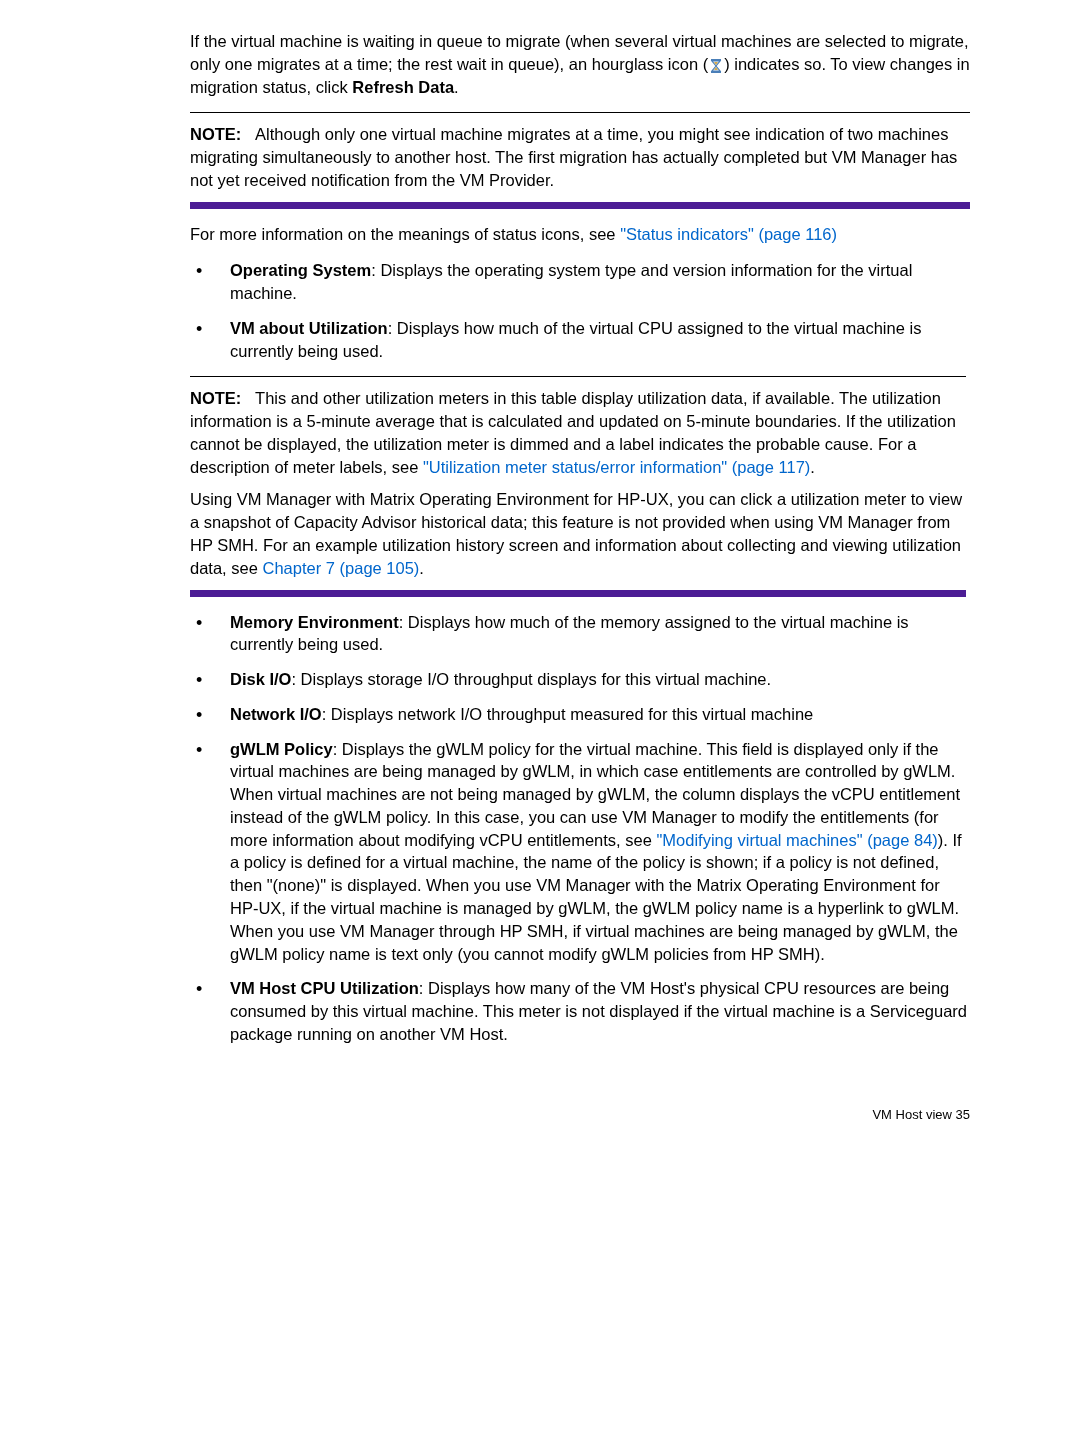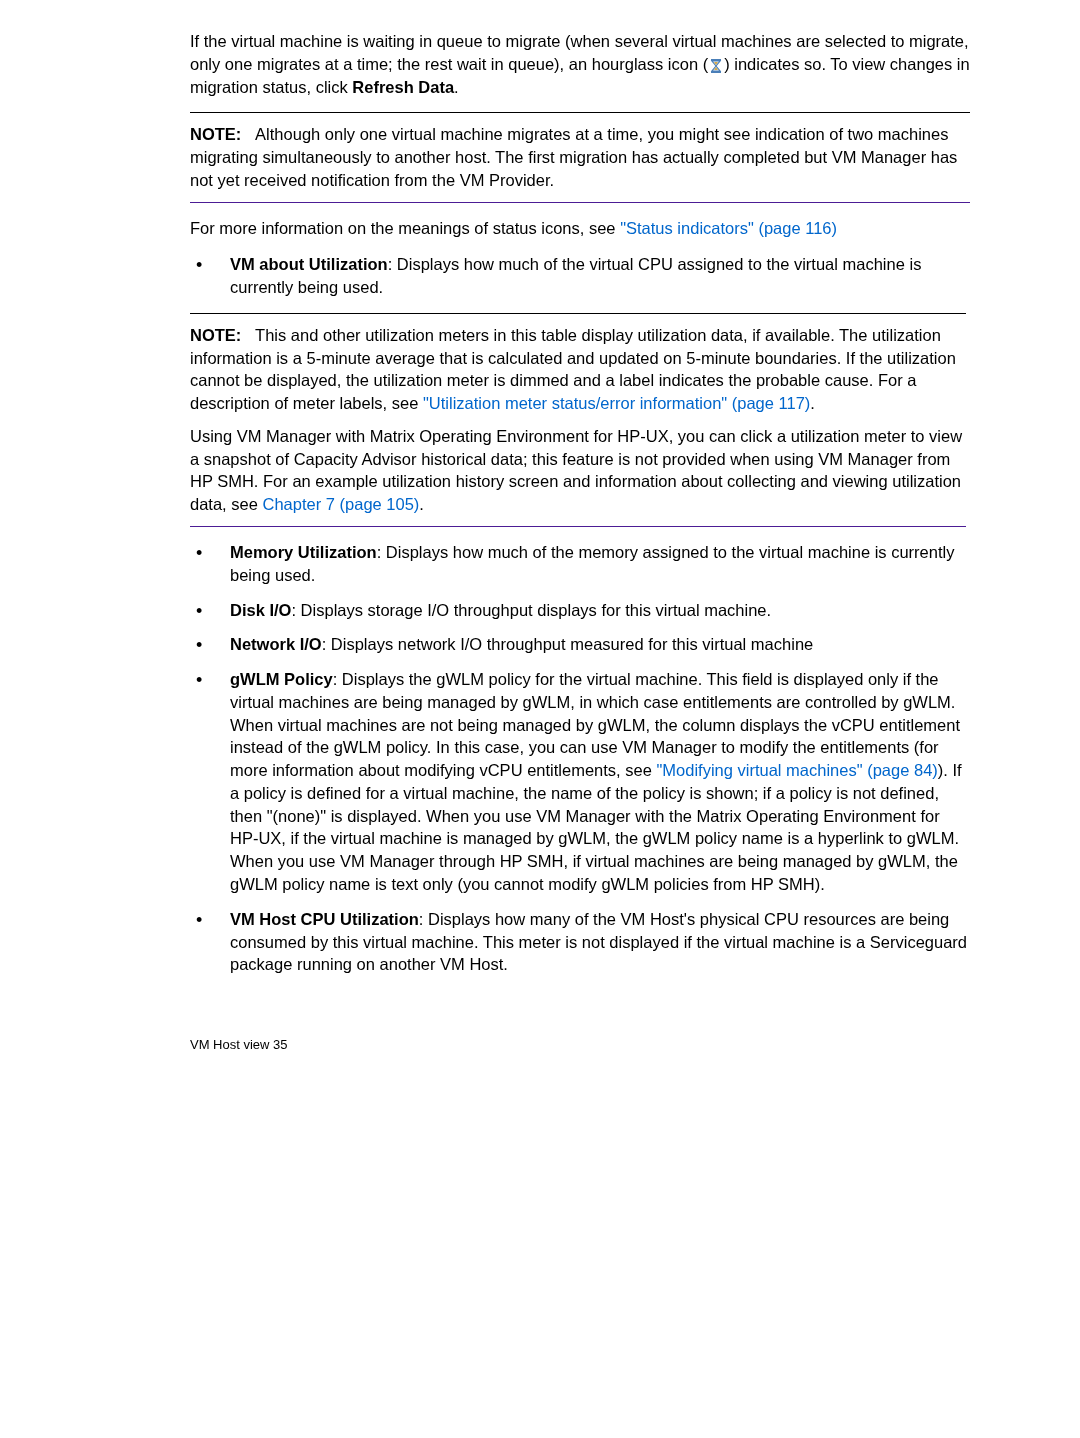--- a/index.html
+++ b/index.html
@@ -13,21 +13,21 @@
   .page {
     padding: 30px 110px 40px 190px;
     font-size: 16.5px;
     line-height: 1.38;
   }
   .para {
     margin: 0 0 10px 0;
   }
   .note-block {
     border-top: 1px solid #000;
-    border-bottom: 1px solid #4c1d95;
+    border-bottom: 7px solid #4c1d95;
     padding: 10px 0;
     margin: 14px 0;
   }
   .note-label {
     font-weight: bold;
   }
   ul.bullets {
     list-style: none;
     padding: 0;
     margin: 14px 0 0 0;
@@ -41,21 +41,21 @@
     content: "•";
     position: absolute;
     left: 6px;
     top: 0;
     font-size: 18px;
   }
   .link {
     color: #0066cc;
   }
   .footer {
-    text-align: left;
+    text-align: right;
     font-size: 13px;
     margin-top: 60px;
     padding-right: 0;
   }
   .icon-small {
     display: inline-block;
     width: 18px;
     height: 16px;
     vertical-align: middle;
   }
@@ -89,38 +89,41 @@
     <p class="para" style="margin:0;">
       <span class="note-label">NOTE:</span>&nbsp;&nbsp;&nbsp;<span>Although only one virtual machine migrates at a time, you might see indication of two machines migrating simultaneously to another host. The first migration has actually completed but VM Manager has not yet received notification from the VM Provider.</span>
     </p>
   </div>
 
   <p class="para">
     <span>For more information on the meanings of status icons, see </span><span class="link">"Status indicators" (page 116)</span>
   </p>
 
   <ul class="bullets">
+    <li>
+      <b>Operating System</b><span>: Displays the operating system type and version information for the virtual machine.</span>
+    </li>
 
     <li>
       <b>VM about Utilization</b><span>: Displays how much of the virtual CPU assigned to the virtual machine is currently being used.</span>
 
       <div class="note-block" style="margin-left:-40px; padding-left:40px; margin-right:4px;">
         <div style="margin-left:-40px;">
         <p class="para">
           <span class="note-label">NOTE:</span>&nbsp;&nbsp;&nbsp;<span>This and other utilization meters in this table display utilization data, if available. The utilization information is a 5-minute average that is calculated and updated on 5-minute boundaries. If the utilization cannot be displayed, the utilization meter is dimmed and a label indicates the probable cause. For a description of meter labels, see </span><span class="link">"Utilization meter status/error information" (page 117)</span><span>.</span>
         </p>
         <p class="para" style="margin-bottom:0;">
           <span>Using VM Manager with Matrix Operating Environment for HP-UX, you can click a utilization meter to view a snapshot of Capacity Advisor historical data; this feature is not provided when using VM Manager from HP SMH. For an example utilization history screen and information about collecting and viewing utilization data, see </span><span class="link">Chapter 7 (page 105)</span><span>.</span>
         </p>
         </div>
       </div>
     </li>
 
     <li>
-      <b>Memory Utilization</b><span>: Displays how much of the memory assigned to the virtual machine is currently being used.</span>
+      <b>Memory Environment</b><span>: Displays how much of the memory assigned to the virtual machine is currently being used.</span>
     </li>
 
     <li>
       <b>Disk I/O</b><span>: Displays storage I/O throughput displays for this virtual machine.</span>
     </li>
 
     <li>
       <b>Network I/O</b><span>: Displays network I/O throughput measured for this virtual machine</span>
     </li>
 

